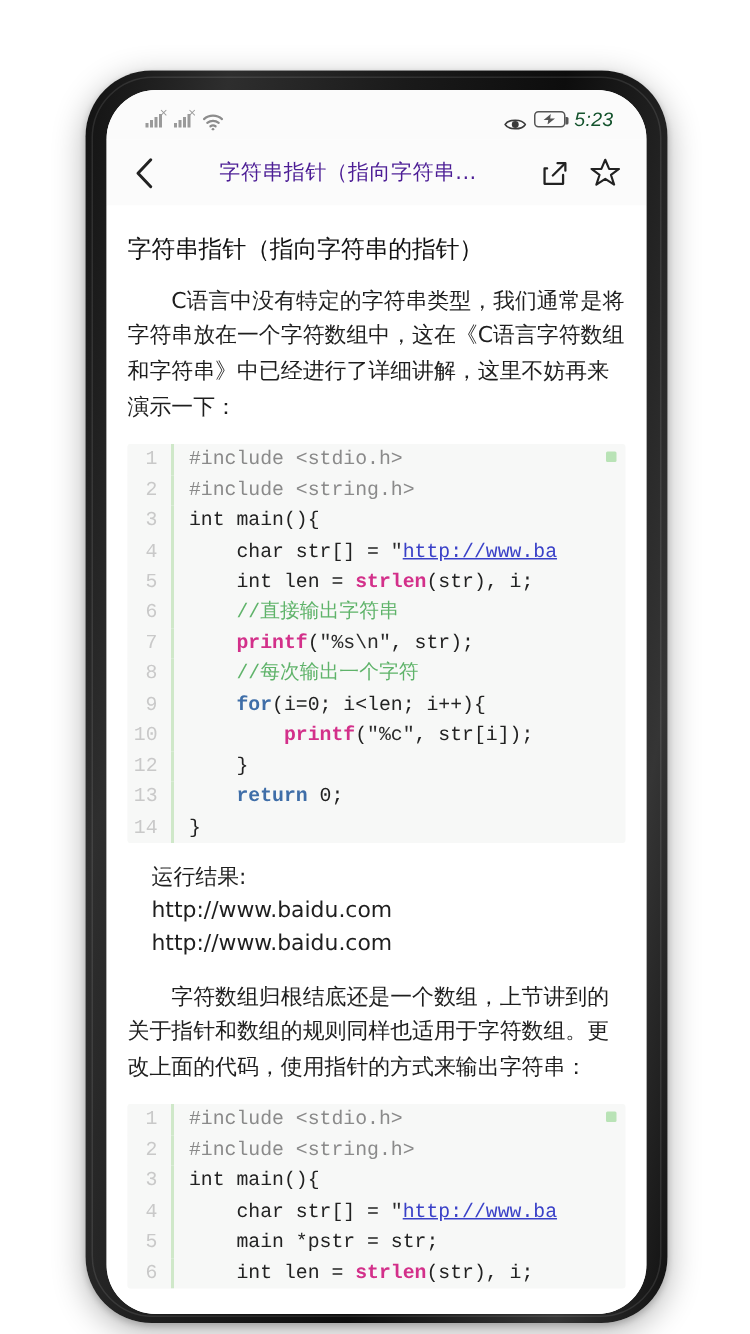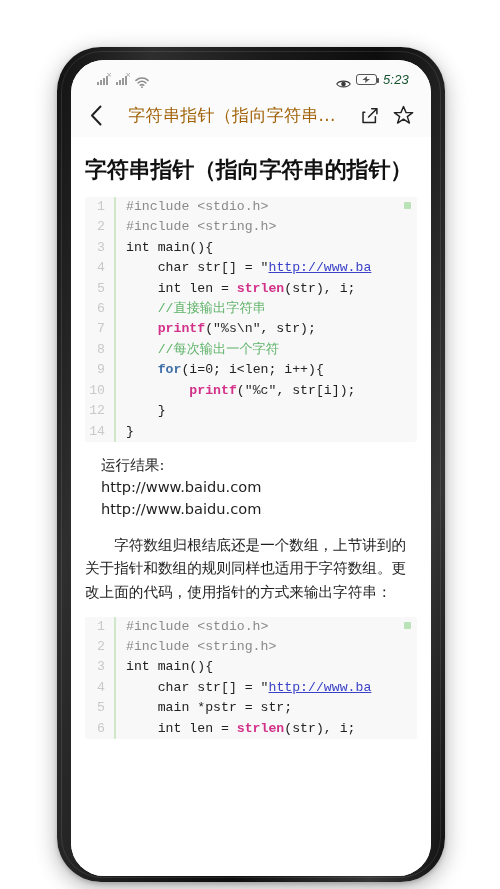--- a/index.html
+++ b/index.html
@@ -88,41 +88,41 @@
     height: 44px;
     display: flex;
     align-items: center;
     padding: 0 14px 0 12px;
     background: #fbfbfb;
     gap: 6px;
   }
   .appbar .back { width: 26px; display:flex; align-items:center; justify-content:center; cursor:pointer; }
   .appbar .title {
     flex: 1;
-    font-size: 17px;
-    color: #a16207;
+    font-size: 14px;
+    color: #4c1d95;
     white-space: nowrap;
     overflow: hidden;
     text-overflow: ellipsis;
     text-align: center;
     letter-spacing: .3px;
     font-family: "DejaVu Sans", sans-serif;
   }
   .appbar .act { width: 28px; display:flex; align-items:center; justify-content:center; cursor:pointer; }
 
   
   .content {
     padding: 10px 14px 0 14px;
     background: #ffffff;
     height: 739px;
     overflow: hidden;
   }
   .h1 {
-    font-size: 22px;
-    font-weight: bold;
+    font-size: 16px;
+    font-weight: normal;
     color: #111;
     line-height: 1.35;
     margin: 8px 0 12px 0;
     letter-spacing: -0.2px;
     font-family: "DejaVu Sans", sans-serif;
   }
   .para {
     font-size: 14.6px;
     line-height: 1.62;
     color: #1e1e1e;
@@ -249,20 +249,21 @@
         <svg width="21" height="21" viewBox="0 0 22 22">
           <path d="M11 1.6 L13.7 8.0 L20.6 8.0 L15.0 12.2 L17.2 18.9 L11 14.9 L4.8 18.9 L7.0 12.2 L1.4 8.0 L8.3 8.0 Z" stroke="#222" stroke-width="1.5" fill="none" stroke-linejoin="round"></path>
         </svg>
       </span>
     </div>
 
     <div class="content">
 
       <h1 class="h1">字符串指针（指向字符串的指针）</h1>
 
+      <p class="para">C语言中没有特定的字符串类型，我们通常是将字符串放在一个字符数组中，这在《C语言字符数组和字符串》中已经进行了详细讲解，这里不妨再来演示一下：</p>
 
       <div class="codewrap">
         <span class="marker"></span>
         <table class="code">
             <tbody>
               <tr>
                 <td class="ln">1</td>
                 <td class="cd"><span class="t-pre">#include &lt;stdio.h&gt;</span></td>
               </tr>
               <tr>
@@ -299,20 +300,24 @@
               </tr>
               <tr>
                 <td class="ln">10</td>
                 <td class="cd"><span class="t-txt">        </span><span class="t-fn">printf</span><span class="t-txt">(</span><span class="t-str">"%c"</span><span class="t-txt">, str[i]);</span></td>
               </tr>
               <tr>
                 <td class="ln">12</td>
                 <td class="cd"><span class="t-txt">    }</span></td>
               </tr>
               <tr>
+                <td class="ln">13</td>
+                <td class="cd"><span class="t-txt">    </span><span class="t-kw">return</span><span class="t-txt"> 0;</span></td>
+              </tr>
+              <tr>
                 <td class="ln">14</td>
                 <td class="cd"><span class="t-txt">}</span></td>
               </tr>
             </tbody>
           </table>
       </div>
 
       <div class="result">
         <div class="plain">运行结果:</div>
         <div class="plain">http://www.baidu.com</div>

